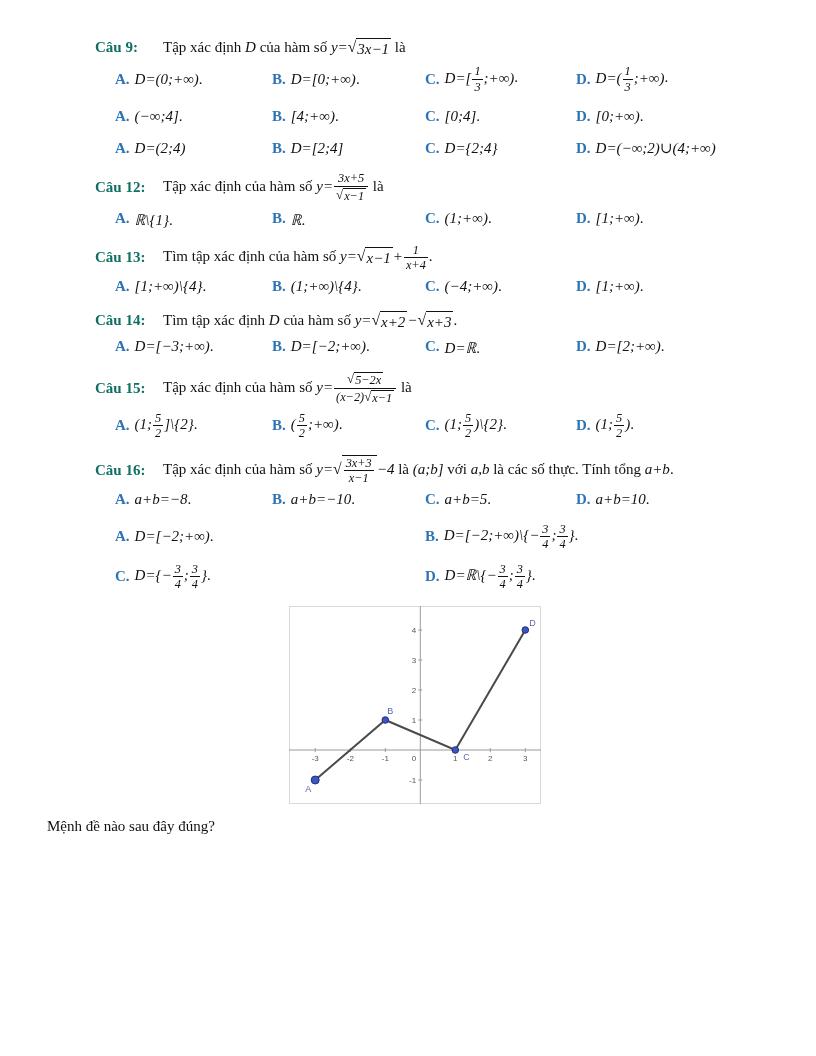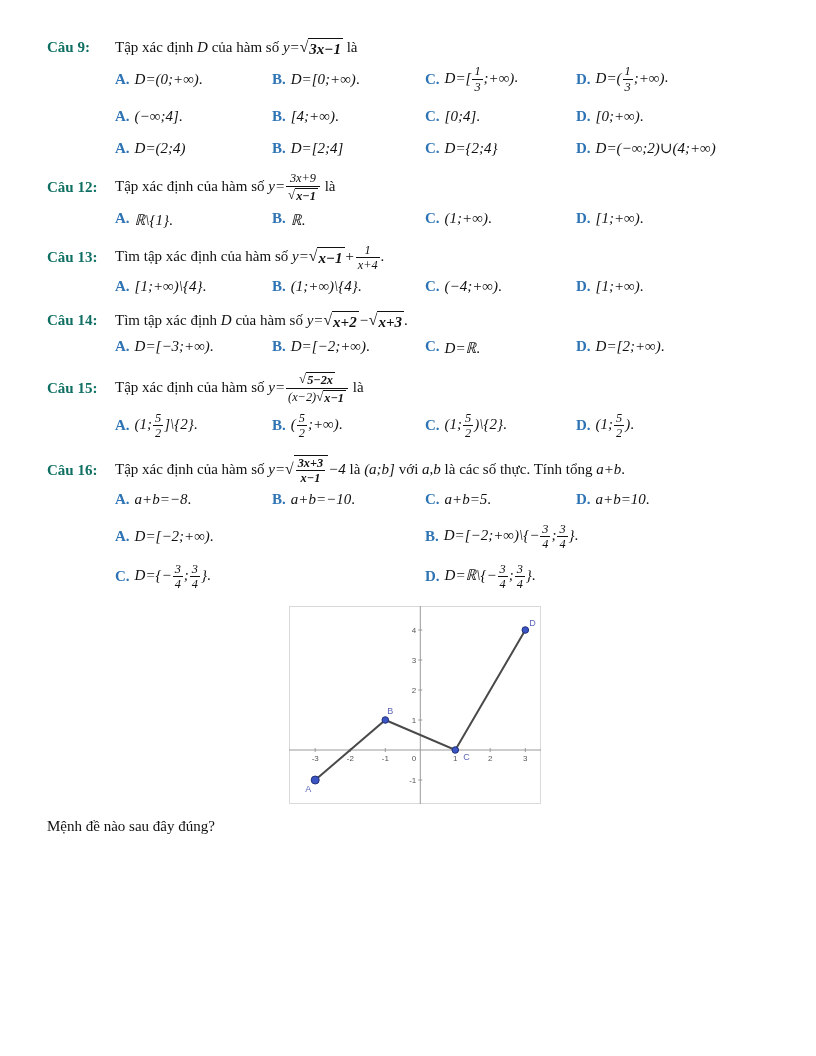--- a/index.html
+++ b/index.html
@@ -4,35 +4,35 @@
 <style>
   *{margin:0;padding:0;box-sizing:border-box;}
   html,body{background:#ffffff;}
   body{
     width:816px;min-height:1056px;margin:0 auto;
     font-family:"Liberation Serif","DejaVu Serif",serif;
     font-size:15px;color:#111;
   }
   .page{padding:36px 34px 0 47px;}
   .question{margin-bottom:14px;}
-  .q-head{display:flex;align-items:center;margin-bottom:5px;}
+  .q-head{display:flex;align-items:center;margin-bottom:5px;margin-left:48px;}
   .q-label{flex:0 0 68px;font-weight:bold;color:var(--question-label,#0e6f62);}
   .q-text{flex:1;line-height:1.35;}
   .opts{display:grid;margin-left:68px;row-gap:10px;align-items:center;margin-top:2px;}
   .cols-4{grid-template-columns:157px 153px 151px 1fr;}
   .cols-2{grid-template-columns:310px 1fr;}
   .opt{display:flex;align-items:center;}
   .opt-label{font-weight:bold;color:var(--option-label,#2e74b5);margin-right:5px;}
   .opt-text{white-space:nowrap;}
   .m{font-style:italic;}
   .frac{display:inline-flex;flex-direction:column;text-align:center;vertical-align:middle;
         font-size:0.82em;line-height:1.18;padding:0 1px;}
   .fnum{border-bottom:1px solid currentColor;padding:0 2px;display:block;}
   .fden{padding:0 2px;display:block;}
-  .sqrt{white-space:nowrap;font-weight:bold;}
+  .sqrt{white-space:nowrap;}
   .rad{font-style:normal;font-size:1.05em;}
   .vinc{display:inline-block;border-top:1px solid currentColor;padding:0 2px 0 1px;vertical-align:middle;}
   .graph-wrap{display:flex;justify-content:center;margin:6px 0 8px;}
   .tick{font-size:8px;fill:#555;font-family:"Liberation Sans",sans-serif;}
   .plabel{font-size:9px;fill:#5b66b5;font-family:"Liberation Sans",sans-serif;}
   .footer{margin-top:4px;font-family:Liberation Serif, serif;}
 </style>
 </head>
 <body>
 
@@ -105,21 +105,21 @@
           <span class="opt">
             <span class="opt-label">D.</span>
             <span class="opt-text"><i class="m">D=(−∞;2)∪(4;+∞)</i></span>
           </span>
         </div>
       </div>
       <div class="question">
         <div class="q-head">
           <span class="q-label">Câu 12:</span>
           <span class="q-text">Tập xác định của hàm số <i class="m">y=<span class="frac">
-                <span class="fnum">3x+9</span>
+                <span class="fnum">3x+5</span>
                 <span class="fden"><span class="sqrt"><span class="rad">√</span><span class="vinc">x−1</span></span></span>
               </span></i> là</span>
         </div>
         <div class="opts cols-4">
           <span class="opt">
             <span class="opt-label">A.</span>
             <span class="opt-text"><i class="m">ℝ\{1}</i>.</span>
           </span>
           <span class="opt">
             <span class="opt-label">B.</span>

